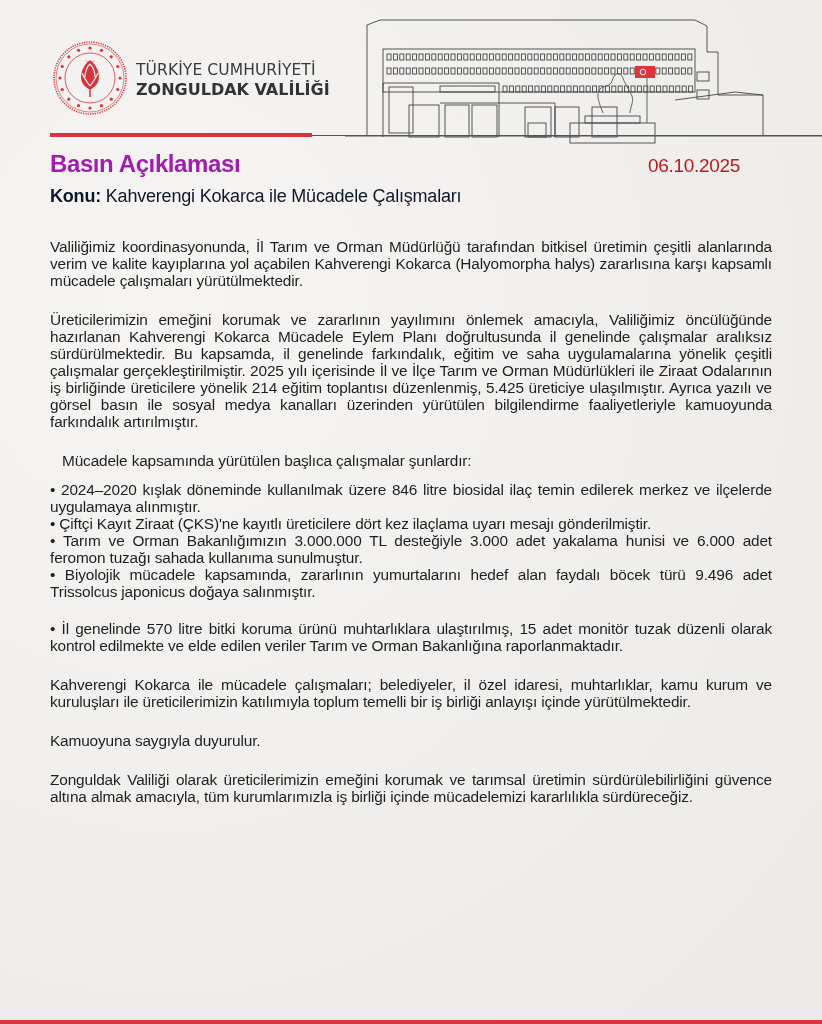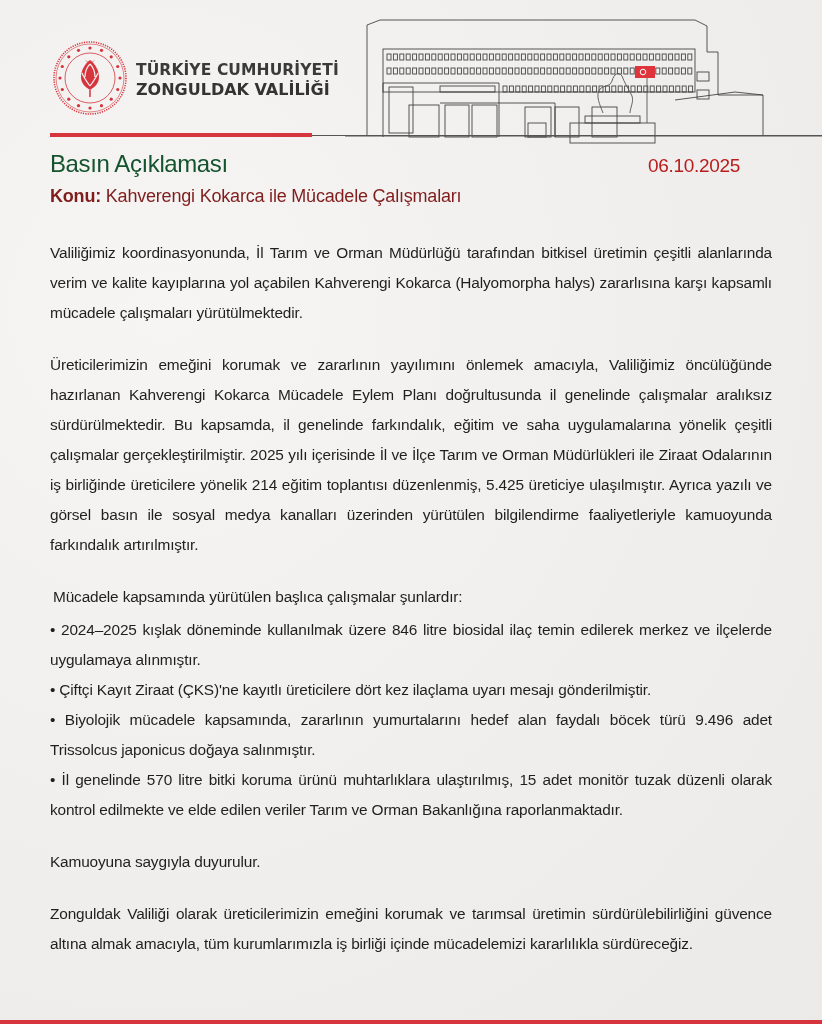--- a/index.html
+++ b/index.html
@@ -5,32 +5,32 @@
   html, body { margin:0; padding:0; }
   body {
     width:822px; height:1024px; overflow:hidden; position:relative;
     background:#f1f0ee;
     background-image: radial-gradient(ellipse at 20% 30%, #f6f5f3 0%, #efeeec 60%, #ebeae8 100%);
     font-family:"Liberation Sans", sans-serif; color:#1d1d1d;
   }
   .header { position:absolute; left:0; top:0; width:822px; height:150px; }
   .logo { position:absolute; left:52px; top:40px; width:76px; height:76px; }
   .org { position:absolute; left:136px; top:61px; font-family:"DejaVu Sans", sans-serif; color:#3a3a3a; }
-  .org-line1 { font-size:15.5px; letter-spacing:0.1px; line-height:19px;font-weight:bold; }
+  .org-line1 { font-size:15.5px; letter-spacing:0.1px; line-height:19px; }
   .org-line2 { font-size:16px; font-weight:bold; line-height:19px; color:#333; }
   .building { position:absolute; left:345px; top:10px; width:477px; height:140px; }
   .redline { position:absolute; left:50px; top:133px; width:262px; height:4px; background:#d6353e; }
   .grayline { position:absolute; left:312px; top:135px; width:510px; height:1px; background:#555; }
-  .title { position:absolute; left:50px; top:150px; font-size:24px; font-weight:normal; color:#14532d; letter-spacing:-0.4px;text-align:right; }
+  .title { position:absolute; left:50px; top:150px; font-size:24px; font-weight:bold; color:#a21caf; letter-spacing:-0.4px;text-align:right; }
   .date { position:absolute; left:648px; top:155px; font-size:19px; color:#b91c1c; letter-spacing:-0.3px; }
-  .subject { position:absolute; left:50px; top:186px; font-size:18px; color:#7f1d1d; letter-spacing:-0.2px; }
+  .subject { position:absolute; left:50px; top:186px; font-size:18px; color:#0f172a; letter-spacing:-0.2px; }
   .subject b { font-weight:bold; }
-  .content { position:absolute; left:50px; top:238px; width:722px; font-size:15.4px; line-height:30px; color:#1f1f1f; letter-spacing:-0.15px; }
+  .content { position:absolute; left:50px; top:238px; width:722px; font-size:15.4px; line-height:17px; color:#1f1f1f; letter-spacing:-0.15px; }
   .content p { margin:0 0 22px 0; text-align:justify; }
-  .content p.list { margin:3px; }
+  .content p.list { margin:12px; }
   .content .item { text-align:justify; }
   .bottomline { position:absolute; left:0; top:1020px; width:822px; height:4px; background:#d6353e; }
 </style>
 </head>
 <body>
 
 <div class="header">
   <svg class="logo" viewBox="0 0 76 76">
     <circle cx="38" cy="38" r="36" fill="none" stroke="#d6353e" stroke-width="1.6" stroke-dasharray="1.2 1.2"></circle>
     <circle cx="38" cy="38" r="34" fill="none" stroke="#d6353e" stroke-width="0.6"></circle>
@@ -222,21 +222,23 @@
 </div>
 
 <div class="title">Basın Açıklaması</div>
 <div class="date">06.10.2025</div>
 <div class="subject"><b>Konu:</b><span> Kahverengi Kokarca ile Mücadele Çalışmaları</span></div>
 
 <div class="content">
   <p>Valiliğimiz koordinasyonunda, İl Tarım ve Orman Müdürlüğü tarafından bitkisel üretimin çeşitli alanlarında verim ve kalite kayıplarına yol açabilen Kahverengi Kokarca (Halyomorpha halys) zararlısına karşı kapsamlı mücadele çalışmaları yürütülmektedir.</p>
   <p>Üreticilerimizin emeğini korumak ve zararlının yayılımını önlemek amacıyla, Valiliğimiz öncülüğünde hazırlanan Kahverengi Kokarca Mücadele Eylem Planı doğrultusunda il genelinde çalışmalar aralıksız sürdürülmektedir. Bu kapsamda, il genelinde farkındalık, eğitim ve saha uygulamalarına yönelik çeşitli çalışmalar gerçekleştirilmiştir. 2025 yılı içerisinde İl ve İlçe Tarım ve Orman Müdürlükleri ile Ziraat Odalarının iş birliğinde üreticilere yönelik 214 eğitim toplantısı düzenlenmiş, 5.425 üreticiye ulaşılmıştır. Ayrıca yazılı ve görsel basın ile sosyal medya kanalları üzerinden yürütülen bilgilendirme faaliyetleriyle kamuoyunda farkındalık artırılmıştır.</p>
   <p class="list">Mücadele kapsamında yürütülen başlıca çalışmalar şunlardır:</p>
-  <div class="item">• 2024–2025 kışlak döneminde kullanılmak üzere 846 litre biosidal ilaç temin edilerek merkez ve ilçelerde uygulamaya alınmıştır.</div>
+  <div class="item">• 2024–2020 kışlak döneminde kullanılmak üzere 846 litre biosidal ilaç temin edilerek merkez ve ilçelerde uygulamaya alınmıştır.</div>
   <div class="item">• Çiftçi Kayıt Ziraat (ÇKS)'ne kayıtlı üreticilere dört kez ilaçlama uyarı mesajı gönderilmiştir.</div>
+  <div class="item">• Tarım ve Orman Bakanlığımızın 3.000.000 TL desteğiyle 3.000 adet yakalama hunisi ve 6.000 adet feromon tuzağı sahada kullanıma sunulmuştur.</div>
   <div class="item">• Biyolojik mücadele kapsamında, zararlının yumurtalarını hedef alan faydalı böcek türü 9.496 adet Trissolcus japonicus doğaya salınmıştır.</div>
-  <div class="item" style="margin-bottom:22px;">• İl genelinde 570 litre bitki koruma ürünü muhtarlıklara ulaştırılmış, 15 adet monitör tuzak düzenli olarak kontrol edilmekte ve elde edilen veriler Tarım ve Orman Bakanlığına raporlanmaktadır.</div>
+  <div class="item" style="margin-bottom:22px;margin-top:20px;">• İl genelinde 570 litre bitki koruma ürünü muhtarlıklara ulaştırılmış, 15 adet monitör tuzak düzenli olarak kontrol edilmekte ve elde edilen veriler Tarım ve Orman Bakanlığına raporlanmaktadır.</div>
+  <p>Kahverengi Kokarca ile mücadele çalışmaları; belediyeler, il özel idaresi, muhtarlıklar, kamu kurum ve kuruluşları ile üreticilerimizin katılımıyla toplum temelli bir iş birliği anlayışı içinde yürütülmektedir.</p>
   <p>Kamuoyuna saygıyla duyurulur.</p>
   <p>Zonguldak Valiliği olarak üreticilerimizin emeğini korumak ve tarımsal üretimin sürdürülebilirliğini güvence altına almak amacıyla, tüm kurumlarımızla iş birliği içinde mücadelemizi kararlılıkla sürdüreceğiz.</p>
 </div>
 
 <div class="bottomline"></div>
 
 </body></html>

